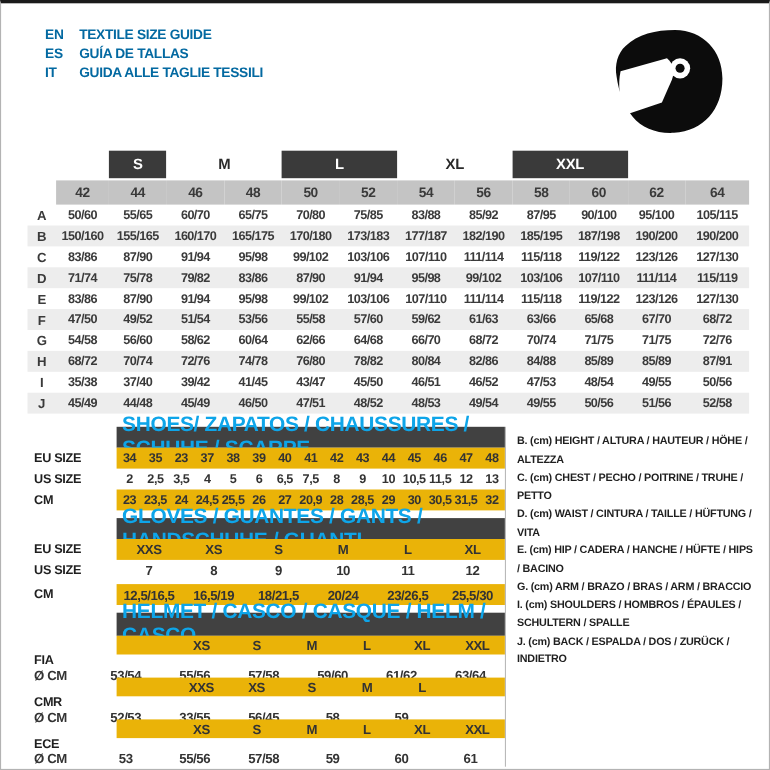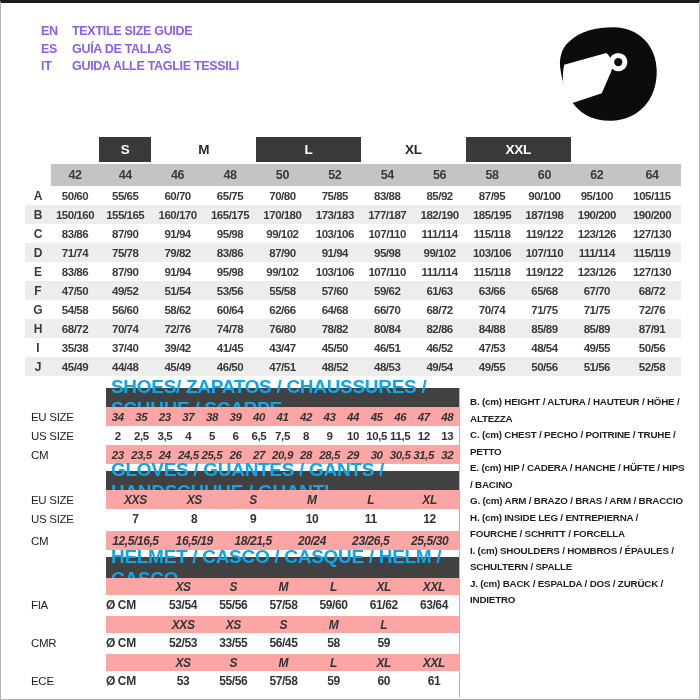--- a/index.html
+++ b/index.html
@@ -8,21 +8,21 @@
 
   .page {
     width: 700px; height: 700px;
     border: 1px solid #b3b3b3; border-top: 3px solid #1a1a1a;
     position: relative; overflow: hidden; background: #fff;
   }
 
   
   .topbar { position: relative; height: 122px; }
   .langs { list-style: none; position: absolute; top: 20px; left: 40px; }
-  .langs li { display: flex; font-weight: bold; font-size: 12.5px; line-height: 17.5px; letter-spacing: -0.3px; color: #8b5cf6; }
+  .langs li { display: flex; font-weight: bold; font-size: 12.5px; line-height: 17.5px; letter-spacing: -0.3px; color: #0369a1; }
   .langs .code { width: 31px; }
   .helmet-wrap { position: absolute; top: 16px; left: 552px; width: 114px; height: 110px; }
 
   
   .size-table { margin: 12px 18px 0 24px; }
   .grid13 { display: grid; grid-template-columns: 26px 48px repeat(10, 1fr) 58px; }
   .group-row { height: 25px; margin-bottom: 2px; }
   .group-cell { display: flex; align-items: center; justify-content: center; font-weight: bold; font-size: 13.5px; letter-spacing: -0.3px; color: #2a2a2a; }
   .group-cell.dark { background: #3a3a3a; color: #fff; }
   .num-row { height: 22px; }
@@ -34,39 +34,39 @@
   .val-cell { font-size: 11.5px; letter-spacing: -0.5px; }
 
   
   .bottom { display: flex; margin: 12px 10px 0 30px; }
   .left-col { width: 428px; }
   .legend { flex: 1; border-left: 1px solid #b9b9b9; padding: 6px 4px 0 10px; }
   .legend-item { font-weight: bold; font-size: 9.8px; line-height: 16.5px; letter-spacing: -0.2px; color: #1f1f1f; }
 
   .block { margin-bottom: 7px; }
   .block-row { display: flex; }
-  .row-label { width: 75px; display: flex; align-items: center; font-weight: normal; font-size: 11.5px; letter-spacing: -0.3px; color: #1f1f1f; }
+  .row-label { width: 75px; display: flex; align-items: center; font-weight: bold; font-size: 11.5px; letter-spacing: -0.3px; color: #1f1f1f; }
   .row-content { flex: 1; }
   .title-row { height: 21px; }
   .title-bar { flex: 1; background: #414141; color: #0ea5e9; font-weight: bold; font-size: 19px; letter-spacing: -0.3px; display: flex; align-items: center; padding-left: 5px; }
-  .block-row.striped .row-content { background: #fca5a5; font-style: italic; }
+  .block-row.striped .row-content { background: #eab308; }
   .cell { display: flex; align-items: center; justify-content: center; font-weight: bold; color: #333; letter-spacing: -0.4px; }
 
   .shoes-block .block-row, .gloves-block .block-row { height: 19px; }
   .shoes-grid { display: grid; grid-template-columns: repeat(15, 1fr); }
   .shoes-grid .cell { font-size: 11.5px; }
   .gloves-grid { display: grid; grid-template-columns: repeat(6, 1fr); }
   .gloves-grid .cell { font-size: 12px; }
   .gloves-block .block-row:nth-child(4) { margin-top: 3px; }
 
   .helmet-grid { display: grid; grid-template-columns: 52px repeat(6, 1fr); }
   .helmet-grid .cell { font-size: 12px; }
   .helmet-grid .cell.unit { justify-content: flex-start; }
   .helmet-sizes-row { height: 17px; }
-  .helmet-values-row { height: 19px; margin-bottom: 2px; }
+  .helmet-values-row { height: 19px; margin-bottom: 2px; flex-direction: column; }
 </style>
 </head>
 <body>
 
 <div class="page">
 
   <div class="topbar">
     <ul class="langs">
         <li>
           <span class="code">EN</span>
@@ -449,21 +449,21 @@
               <div class="cell">59</div>
               <div class="cell">60</div>
               <div class="cell">61</div>
             </div>
           </div>
         </div>
     </div>
     <div class="legend">
         <div class="legend-item">B. (cm) HEIGHT / ALTURA / HAUTEUR / HÖHE / ALTEZZA</div>
         <div class="legend-item">C. (cm) CHEST / PECHO / POITRINE / TRUHE / PETTO</div>
+        <div class="legend-item">D. (cm) WAIST / CINTURA / TAILLE / HÜFTUNG / VITA</div>
         <div class="legend-item">E. (cm) HIP / CADERA / HANCHE / HÜFTE / HIPS / BACINO</div>
         <div class="legend-item">G. (cm) ARM / BRAZO / BRAS / ARM / BRACCIO</div>
-        <div class="legend-item">H. (cm) INSIDE LEG / ENTREPIERNA / FOURCHE / SCHRITT / FORCELLA</div>
         <div class="legend-item">I. (cm) SHOULDERS / HOMBROS / ÉPAULES / SCHULTERN / SPALLE</div>
         <div class="legend-item">J. (cm) BACK / ESPALDA / DOS / ZURÜCK / INDIETRO</div>
       </div>
   </div>
 
 </div>
 
 </body></html>

